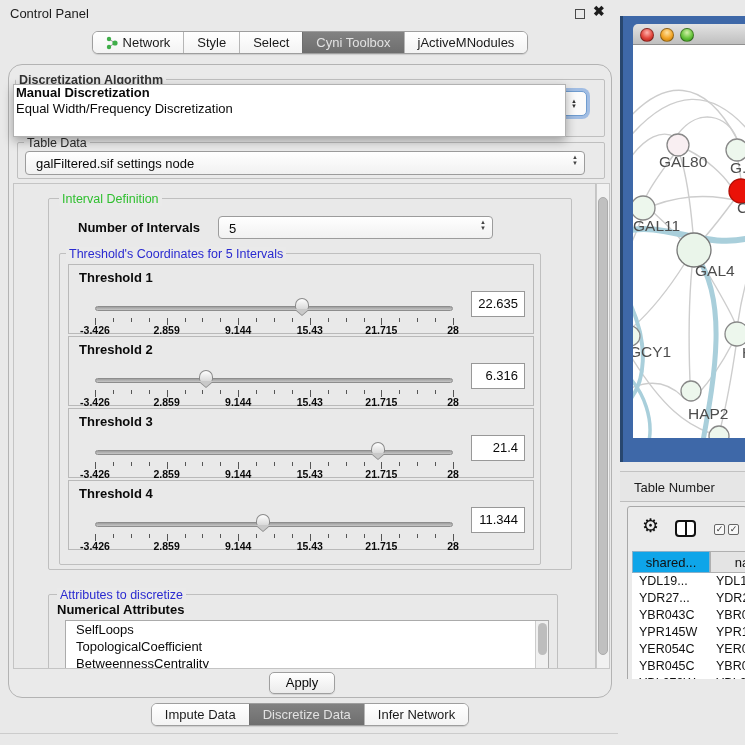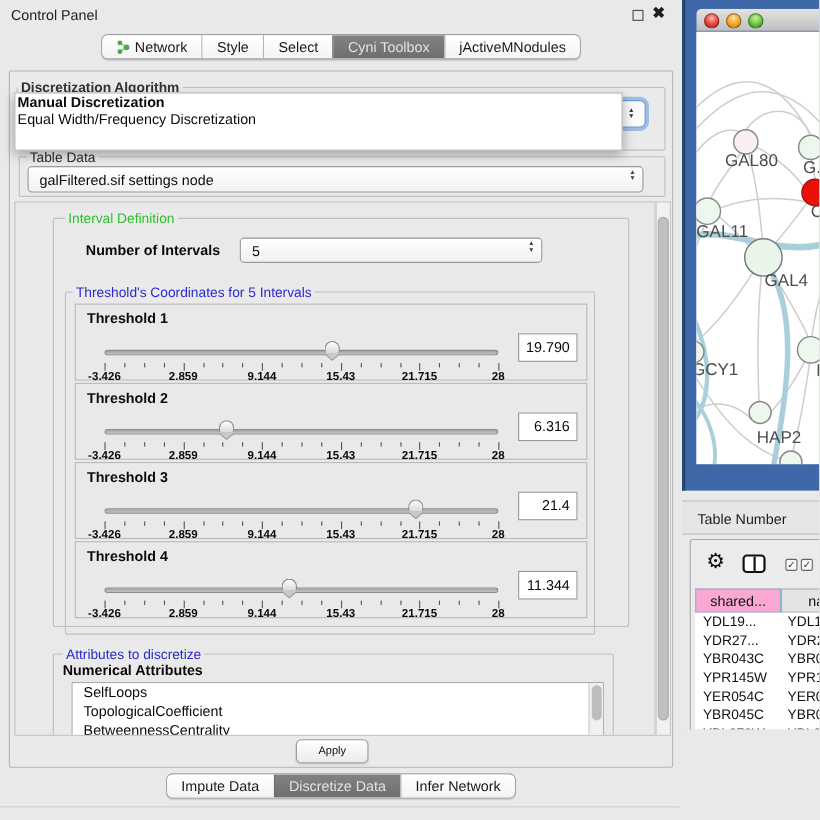--- a/index.html
+++ b/index.html
@@ -15,21 +15,21 @@
   .close-icon { position:absolute; left:593px; top:3px; font-size:14px; font-weight:bold; color:#1c1c1c; }
 
   .tabstrip { position:absolute; left:0; width:620px; display:flex; justify-content:center; }
   .tabstrip.top { top:31px; }
   .tabstrip.bottom { top:703px; }
   .seg-group { display:inline-flex; border:1px solid #9e9e9e; border-radius:6px; overflow:hidden; background:#ffffff; height:23px; box-shadow:0 1px 1px rgba(0,0,0,0.12); }
   .seg { display:flex; align-items:center; gap:5px; padding:0 13px; font-size:13px; color:#1a1a1a; background:linear-gradient(#ffffff,#f3f3f3); border-left:1px solid #b6b6b6; white-space:nowrap; }
   .seg:first-child { border-left:none; }
   .seg.selected { background:linear-gradient(#828282,#6e6e6e); color:#e2e2e2; border-left-color:#6e6e6e; }
 
-  .outer-panel { position:absolute; left:8px; top:64px; width:604px; height:634px; border:1px solid #b3b3b3; border-radius:2px; background:#eaeaea; }
+  .outer-panel { position:absolute; left:8px; top:64px; width:604px; height:634px; border:1px solid #b3b3b3; border-radius:14px; background:#eaeaea; }
 
   .group { position:absolute; border:1px solid #bfbfbf; border-radius:2px; }
   .group-title { position:absolute; top:-7px; font-size:12.5px; background:#eaeaea; padding:0 3px; white-space:nowrap; }
   .gt-dark { color:#333; font-weight:bold; }
   .gt-green { color:#2fbf2f; }
   .gt-blue { color:#2a2ad0; }
 
   
   .disc-group { left:6px; top:14px; width:590px; height:58px; }
   .algo-combo { position:absolute; left:12px; top:26px; width:566px; height:25px; border:1px solid #6f9ccf; border-radius:5px; background:#fbfbfb; box-shadow:0 0 0 3px rgba(100,152,220,0.55); z-index:5; }
@@ -49,68 +49,68 @@
   .td-combo { left:16px; top:86px; width:560px; height:24px; }
 
   
   .viewport { position:absolute; left:4px; top:118px; width:583px; height:486px; border:1px solid #c4c4c4; background:#e9e9e9; overflow:hidden; }
   .vscroll { position:absolute; left:587px; top:118px; width:14px; height:486px; background:#f1f1f1; border:1px solid #c8c8c8; }
   .vscroll .thumb { position:absolute; left:1px; top:13px; width:10px; height:458px; background:#c0c0c0; border:1px solid #ababab; border-radius:6px; }
 
   .interval-group { left:34px; top:14px; width:524px; height:372px; }
   .noi-label { position:absolute; left:29px; top:21px; font-size:13px; font-weight:bold; color:#0a0a0a; white-space:nowrap; }
   .noi-combo { left:169px; top:17px; width:275px; height:23px; }
-  .thresh-group { left:10px; top:54px; width:482px; height:312px;margin-top:12px; }
+  .thresh-group { left:10px; top:54px; width:482px; height:312px; }
 
   .threshold-box { position:absolute; left:8px; width:466px; height:70px; border:1px solid #b9b9b9; background:#e9e9e9; }
   .threshold-box .t-label { position:absolute; left:10px; top:5px; font-size:13px; font-weight:bold; color:#0a0a0a; }
   .track { position:absolute; left:26px; top:41px; width:358px; height:5px; border-radius:3px; background:linear-gradient(#9e9e9e,#c7c7c7); border:1px solid #8d8d8d; }
   .handle { position:absolute; top:33px; width:14px; height:17px; }
   .handle .cap { width:14px; height:11px; border:1px solid #8a8a8a; border-bottom:none; border-radius:7px 7px 2px 2px; background:linear-gradient(#fefefe,#d9d9d9); }
   .handle .tip { width:0; height:0; border-left:7px solid transparent; border-right:7px solid transparent; border-top:6px solid #c9c9c9; filter:drop-shadow(0 1px 0 #8a8a8a); }
   .tick { position:absolute; width:1px; background:#555; top:53px; }
   .tick.major { height:7px; }
   .tick.minor { height:4px; }
   .tick-label { position:absolute; top:59px; transform:translateX(-50%); font-size:10.5px; font-weight:bold; color:#0a0a0a; white-space:nowrap; }
   .value-box { position:absolute; left:402px; top:26px; width:54px; height:26px; background:#ffffff; border:1px solid #989898; font-size:13px; color:#0a0a0a; text-align:right; line-height:24px; padding-right:6px; }
 
   .attrs-group { left:34px; top:410px; width:510px; height:90px; }
   .attrs-label { position:absolute; left:8px; top:7px; font-size:13px; font-weight:bold; color:#0a0a0a; }
   .attr-list { position:absolute; left:16px; top:25px; width:484px; height:52px; background:#ffffff; border:1px solid #ababab; overflow:hidden; }
   .attr-item { height:17px; font-size:13px; color:#0a0a0a; padding-left:10px; line-height:17px; white-space:nowrap; }
   .attr-scroll { position:absolute; right:0; top:0; width:13px; height:100%; background:#f0f0f0; border-left:1px solid #cccccc; }
   .attr-scroll .thumb { position:absolute; left:2px; top:2px; width:9px; height:32px; background:#bdbdbd; border-radius:5px; }
 
-  .apply-btn { position:absolute; left:260px; top:607px; width:66px; height:22px; border:1px solid #9f9f9f; border-radius:5px; background:linear-gradient(#ffffff,#ebebeb); font-size:10px; color:#0a0a0a; text-align:center; line-height:20px; box-shadow:0 1px 1px rgba(0,0,0,0.1); }
+  .apply-btn { position:absolute; left:260px; top:607px; width:66px; height:22px; border:1px solid #9f9f9f; border-radius:5px; background:linear-gradient(#ffffff,#ebebeb); font-size:13px; color:#0a0a0a; text-align:center; line-height:20px; box-shadow:0 1px 1px rgba(0,0,0,0.1); }
 
   .bottom-line { position:absolute; left:0; top:733px; width:618px; height:1px; background:#cccccc; }
 
   
-  .right-panel { position:absolute; left:620px; top:0; width:125px; height:663px; background:#e9e9e9; overflow:hidden; }
+  .right-panel { position:absolute; left:620px; top:16px; width:125px; height:663px; background:#e9e9e9; overflow:hidden; }
   .net-window { position:absolute; left:0; top:0; width:125px; height:446px; background:#3e68a8; border-left:3px solid #28476f; }
   .mac-titlebar { position:absolute; left:10px; top:8px; width:115px; height:21px; border-radius:5px 0 0 0; background:linear-gradient(#e3e3e3,#bfbfbf); border-bottom:1px solid #8f8f8f; }
   .light { position:absolute; top:3.5px; width:14px; height:14px; border-radius:50%; border:1px solid rgba(0,0,0,0.35); }
   .light.red { left:7px; background:radial-gradient(circle at 50% 30%, #ffb3ad 0%, #e2453c 55%, #a81d16 100%); }
   .light.yellow { left:27px; background:radial-gradient(circle at 50% 30%, #ffe2a0 0%, #f2a426 55%, #b97a0a 100%); }
   .light.green { left:47px; background:radial-gradient(circle at 50% 30%, #d2f0a8 0%, #67c43c 55%, #2f8c1a 100%); }
   .net-canvas { position:absolute; left:10px; top:29px; width:115px; height:393px; background:#ffffff; overflow:hidden; }
 
   .tablepanel-bar { position:absolute; left:0; top:455px; width:125px; height:31px; background:#e6e6e6; border-top:1px solid #c2c2c2; border-bottom:1px solid #bdbdbd; }
   .tablepanel-bar .title { position:absolute; left:14px; top:8px; font-size:13px; color:#1c1c1c; }
 
   .table-container { position:absolute; left:7px; top:490px; width:120px; height:219px; background:#ebebeb; border:1px solid #a8a8a8; border-radius:3px; }
   .gear-icon { position:absolute; left:14px; top:7px; font-size:19px; color:#111; }
   .split-icon { position:absolute; left:47px; top:13px; width:21px; height:17px; border:2px solid #111; border-radius:4px; background:#fff; }
   .split-icon::after { content:""; position:absolute; left:7.5px; top:0; width:2px; height:13px; background:#111; }
   .check-icon { position:absolute; top:17px; width:11px; height:11px; border:1.5px solid #666; border-radius:2px; background:#f8f8f8; font-size:9px; line-height:9px; text-align:center; color:#333; }
   .c1 { left:86px; } .c2 { left:100px; }
 
   .thead { position:absolute; left:4px; top:44px; height:22px; display:flex; }
   .th { height:22px; font-size:13px; color:#111; text-align:center; line-height:21px; border:1px solid #b0b0b0; background:#e4e4e4; overflow:hidden; white-space:nowrap; }
-  .th.sel { background:#f9a8d4; border-color:#8ab0c8; }
+  .th.sel { background:#0ea5e9; border-color:#8ab0c8; }
   .trows { position:absolute; left:4px; top:66px; width:160px; height:141px; overflow:hidden; background:#fff; }
   .trow { display:flex; height:17px; }
   .tcell { font-size:12.5px; color:#111; line-height:17px; white-space:nowrap; overflow:hidden; }
   .tcell.cA { width:78px; padding-left:7px; }
   .tcell.cB { width:82px; padding-left:6px; }
   .hscroll { position:absolute; left:4px; top:207px; width:110px; height:9px; background:#dcdcdc; border-radius:4px; }
   .hscroll .thumb { position:absolute; left:1px; top:1px; width:104px; height:7px; background:#b3b3b3; border-radius:4px; }
 
   svg text { font-family:"Liberation Sans", sans-serif; }
 </style>
@@ -221,21 +221,21 @@
                   <div class="tick minor" style="left: 258.7px;"></div>
                   <div class="tick minor" style="left: 276.6px;"></div>
                   <div class="tick minor" style="left: 294.5px;"></div>
                   <div class="tick major" style="left: 312.4px;"></div>
                   <div class="tick-label" style="left: 312.4px;">21.715</div>
                   <div class="tick minor" style="left: 330.3px;"></div>
                   <div class="tick minor" style="left: 348.2px;"></div>
                   <div class="tick minor" style="left: 366.1px;"></div>
                   <div class="tick major" style="left: 384px;"></div>
                   <div class="tick-label" style="left: 384px;">28</div>
-                  <div class="value-box">19.790</div>
+                  <div class="value-box">22.635</div>
                 </div>
                 <div class="threshold-box" style="top: 82px;">
                   <div class="t-label">Threshold 2</div>
                   <div class="track"></div>
                   <div class="handle" style="left: 129.979px;">
                     <div class="cap"></div>
                     <div class="tip"></div>
                   </div>
                   <div class="tick major" style="left: 26px;"></div>
                   <div class="tick-label" style="left: 26px;">-3.426</div>

